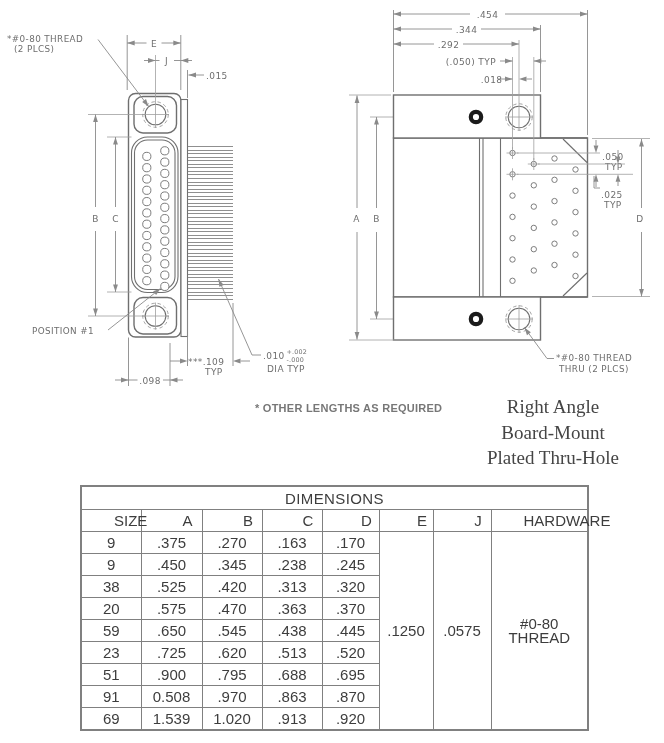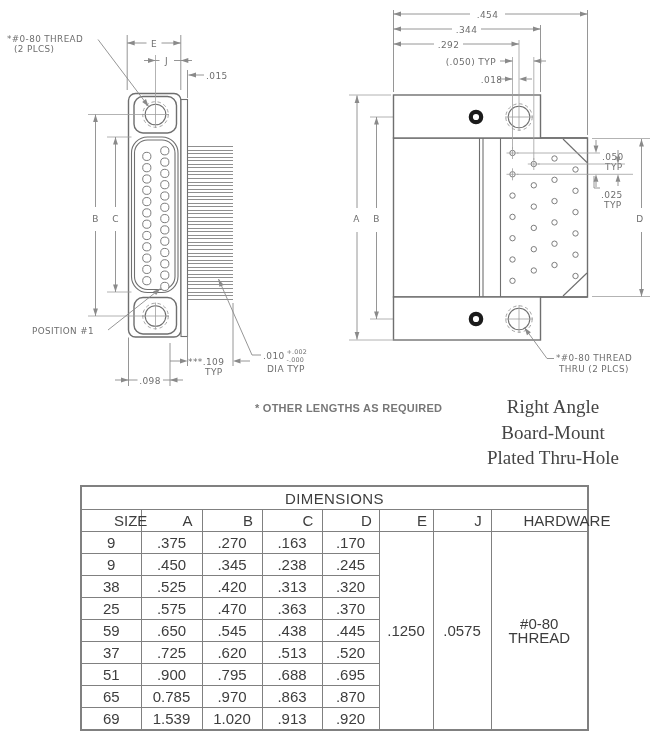--- a/index.html
+++ b/index.html
@@ -422,50 +422,50 @@
     <td>.245</td>
   </tr>
   <tr class="dr">
     <td>38</td>
     <td>.525</td>
     <td>.420</td>
     <td>.313</td>
     <td>.320</td>
   </tr>
   <tr class="dr">
-    <td>25</td>
+    <td>20</td>
     <td>.575</td>
     <td>.470</td>
     <td>.363</td>
     <td>.370</td>
   </tr>
   <tr class="dr">
     <td>59</td>
     <td>.650</td>
     <td>.545</td>
     <td>.438</td>
     <td>.445</td>
   </tr>
   <tr class="dr">
-    <td>37</td>
+    <td>23</td>
     <td>.725</td>
     <td>.620</td>
     <td>.513</td>
     <td>.520</td>
   </tr>
   <tr class="dr">
     <td>51</td>
     <td>.900</td>
     <td>.795</td>
     <td>.688</td>
     <td>.695</td>
   </tr>
   <tr class="dr">
-    <td>65</td>
-    <td>0.785</td>
+    <td>91</td>
+    <td>0.508</td>
     <td>.970</td>
     <td>.863</td>
     <td>.870</td>
   </tr>
   <tr class="dr">
     <td>69</td>
     <td>1.539</td>
     <td>1.020</td>
     <td>.913</td>
     <td>.920</td>

